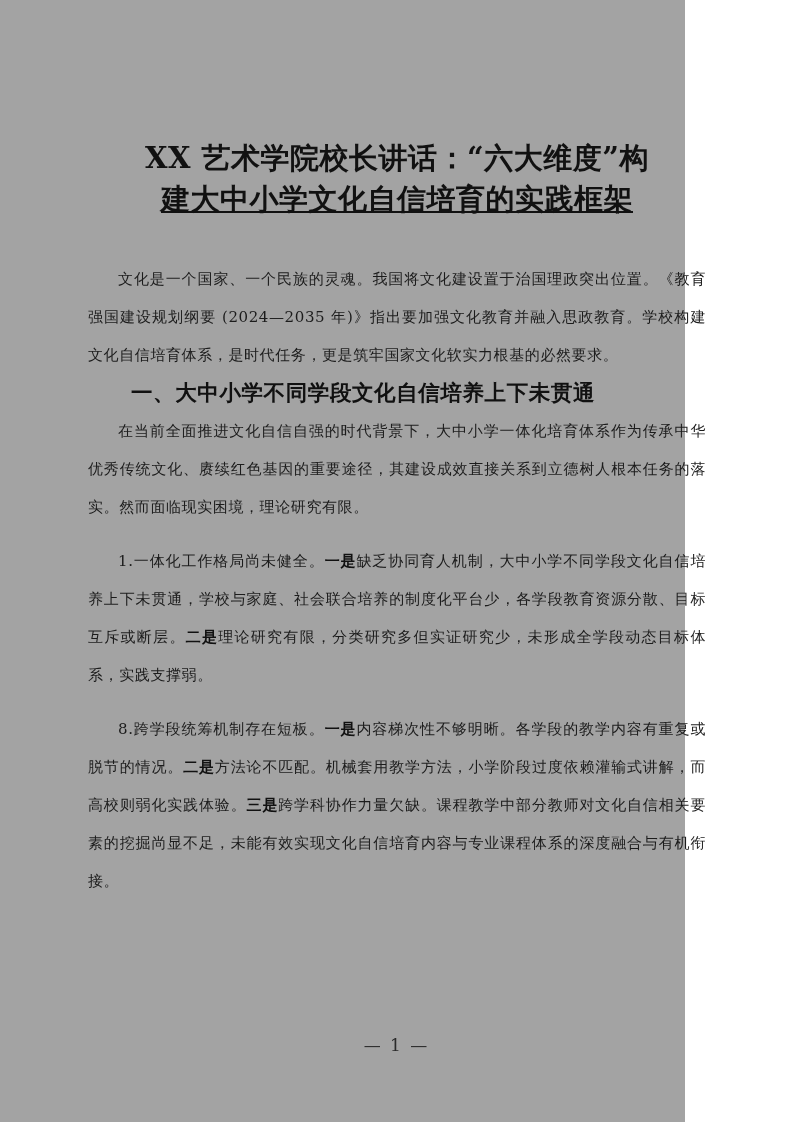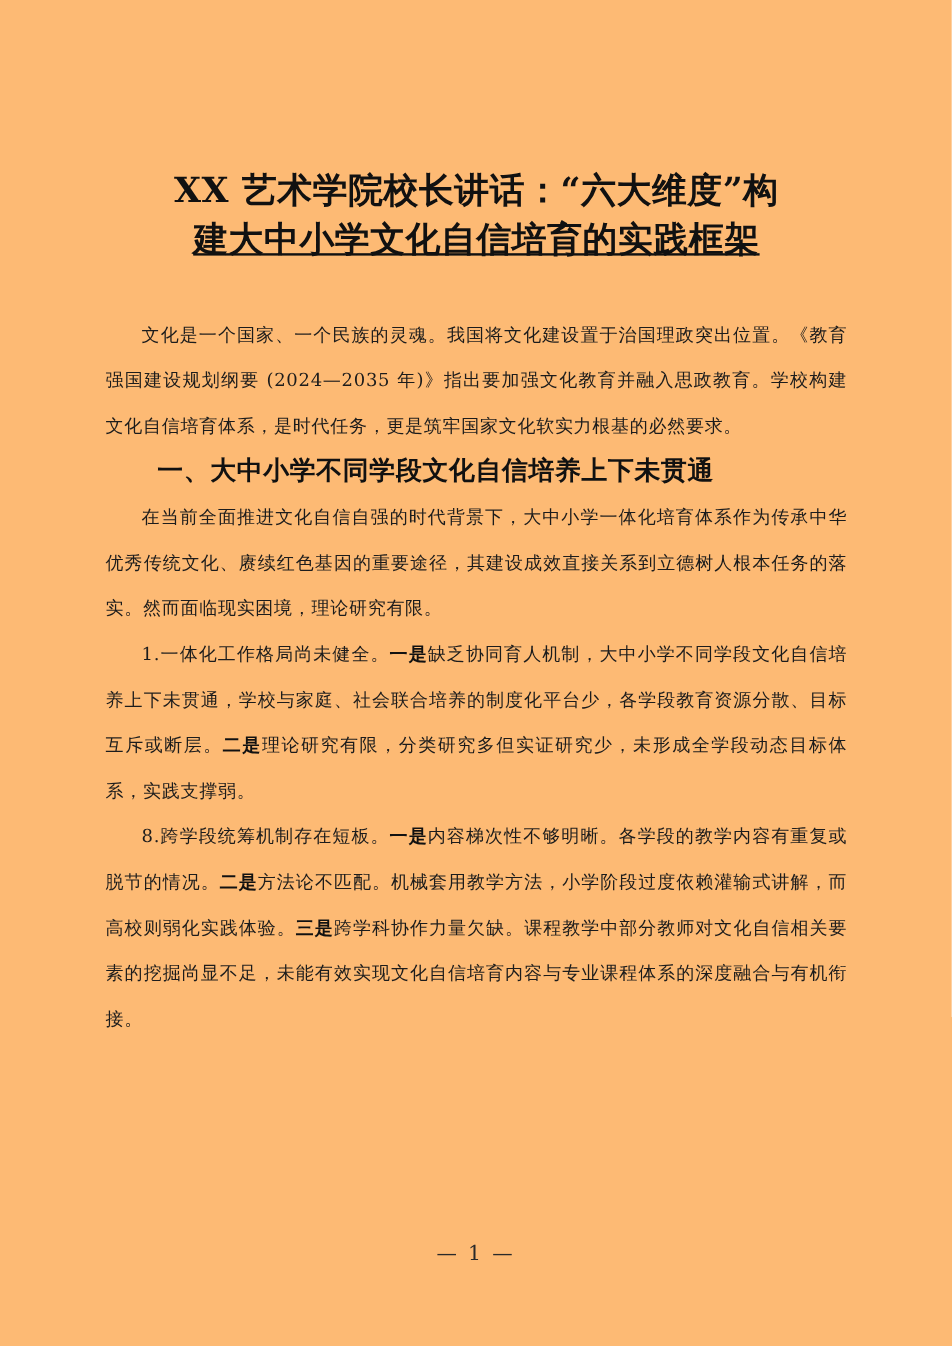--- a/index.html
+++ b/index.html
@@ -12,23 +12,23 @@
     height: 1122px;
     position: relative;
     font-family: "DejaVu Serif", "Liberation Serif", serif;
     color: #1a1a1a;
     overflow: hidden;
   }
 
   .page {
     position: absolute;
     left: 0; top: 0;
-    width: 793px;
+    width: 685px;
     height: 1122px;
-    background: #fdba74;
+    background: #a3a3a3;
   }
 
   .content {
     position: absolute;
     left: 88px;
     top: 138px;
     width: 618px;
   }
 
   
@@ -64,21 +64,21 @@
     color: #1c1c1c;
     margin: 0;
     text-align: justify;
     text-justify: inter-ideograph;
     text-indent: 2em;
     letter-spacing: 0.6px;
     word-break: break-all;
   }
 
   p.para + p.para {
-    margin-top: 0;
+    margin-top: 16px;
   }
 
   p.heading {
     font-family: "DejaVu Serif", "Liberation Serif", serif;
     font-size: 21.5px;
     line-height: 38px;
     font-weight: bold;
     margin: 0;
     text-indent: 2em;
     letter-spacing: 0.6px;

